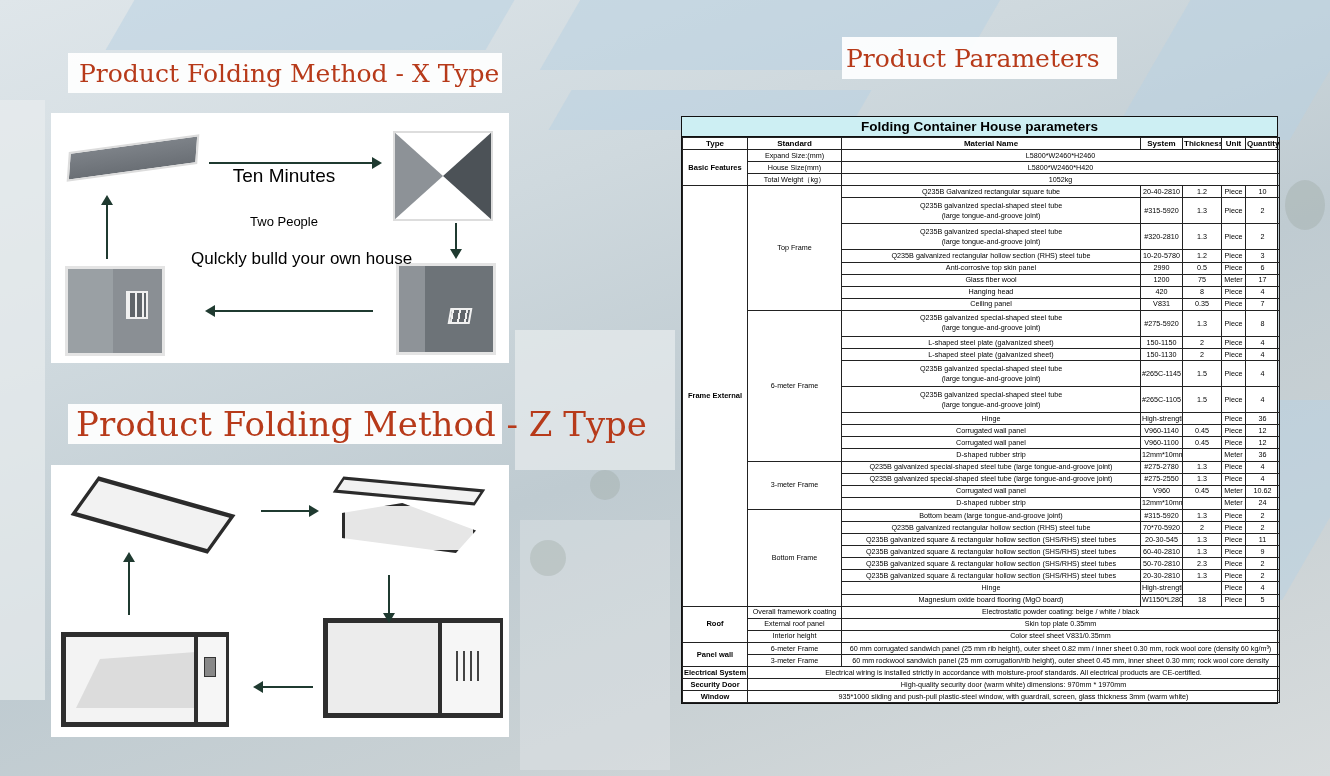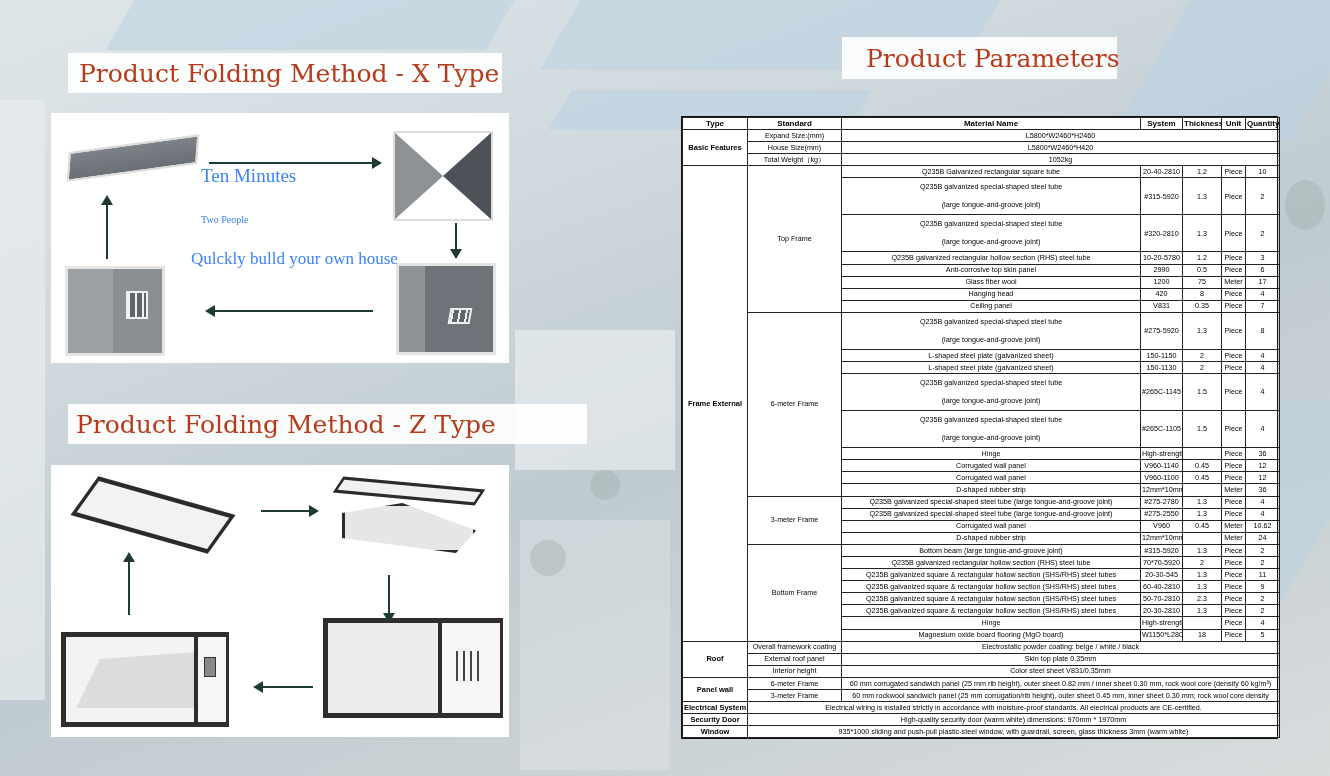--- a/index.html
+++ b/index.html
@@ -13,57 +13,57 @@
   .bg-roof { position: absolute; background: #b9d2e2; opacity: .55; transform: skewX(-30deg); }
   .bg-block { position: absolute; background: #e8ecee; opacity: .7; }
   .bg-tree { position: absolute; border-radius: 50%; background: #9aa6a0; opacity: .35; }
 
   .title-box {
     position: absolute; background: rgba(255,255,255,0.92);
     font-family: "DejaVu Serif", "Liberation Serif", serif;
     color: #b73a1a; white-space: nowrap; display: flex; align-items: center;
   }
   #title-x { left: 68px; top: 53px; width: 434px; height: 40px; font-size: 25px; padding-left: 11px; }
-  #title-z { left: 68px; top: 404px; width: 519px; height: 40px; font-size: 25px; padding-left: 8px; }
-  #title-params { left: 842px; top: 37px; width: 275px; height: 42px; font-size: 25px; padding-left: 24px; }
+  #title-z { left: 68px; top: 404px; width: 434px; height: 40px; font-size: 34px; padding-left: 8px; }
+  #title-params { left: 842px; top: 37px; width: 275px; height: 42px; font-size: 25px; padding-left: 4px; }
 
   .panel { position: absolute; background: #fff; }
   #panel-x { left: 51px; top: 113px; width: 458px; height: 250px; }
   #panel-z { left: 51px; top: 465px; width: 458px; height: 272px; }
 
   .arrow { position: absolute; background: #1f3a30; }
   .arrow.h { height: 2px; }
   .arrow.v { width: 2px; }
   .arrow .head { position: absolute; width: 0; height: 0; }
   .arrow.right .head { right: -8px; top: -5px; border-left: 10px solid #1f3a30; border-top: 6px solid transparent; border-bottom: 6px solid transparent; }
   .arrow.left .head { left: -8px; top: -5px; border-right: 10px solid #1f3a30; border-top: 6px solid transparent; border-bottom: 6px solid transparent; }
   .arrow.down .head { bottom: -8px; left: -5px; border-top: 10px solid #1f3a30; border-left: 6px solid transparent; border-right: 6px solid transparent; }
   .arrow.up .head { top: -8px; left: -5px; border-bottom: 10px solid #1f3a30; border-left: 6px solid transparent; border-right: 6px solid transparent; }
 
-  .panel-text { position: absolute; font-family: Liberation Serif, serif; color: #3b82f6; white-space: nowrap; }
+  .panel-text { position: absolute; font-family: Liberation Sans, sans-serif; color: #000000; text-align: center; white-space: nowrap; }
 
   
   .box { position: absolute; }
   .flat { background: linear-gradient(#7d8288, #6a6f75); border: 2px solid #dcdcdc; transform: skewX(-12deg) rotate(-8deg); }
   .house { background: #8a8f94; border: 3px solid #e4e4e4; }
   .house .side { position: absolute; background: #777c80; }
   .house .win { position: absolute; border: 2px solid #f0f0f0; background: repeating-linear-gradient(90deg, #f0f0f0 0 2px, #60656a 2px 7px); }
   .zflat { background: #f2f2f2; border: 4px solid #2b2b2b; transform: skewX(-25deg) rotate(14deg); }
   .zhouse { background: #ececec; border: 5px solid #2e2e2e; }
   .zhouse .side { position: absolute; background: #f6f6f6; border-left: 4px solid #2e2e2e; }
   .zhouse .louver { position: absolute; background: repeating-linear-gradient(90deg, #444 0 2px, #f6f6f6 2px 7px); }
 
   
   #param-table-wrap { position: absolute; left: 681px; top: 116px; width: 597px; border: 1px solid #111; background: #fff; }
   .table-caption { background: #cdeff3; text-align: center; font-weight: bold; font-size: 13.5px; height: 20px; line-height: 20px; border-bottom: 1px solid #111; color: #000; }
   table { border-collapse: collapse; width: 100%; table-layout: fixed; font-family: "Liberation Sans", sans-serif; font-size: 7.2px; color: #000; }
   td, th { border: 1px solid #222; text-align: center; vertical-align: middle; padding: 0 1px; line-height: 9.8px; white-space: nowrap; overflow: hidden; }
   th { font-weight: bold; font-size: 8px; height: 12px; }
   td.type { font-weight: bold; font-size: 7.5px; }
-  td.double { line-height: 18px; white-space: normal; }
+  td.double { line-height: 10px; white-space: normal; }
   tr { height: 12.1px; }
   tr.tall { height: 26px; }
 </style>
 </head>
 <body>
 
 <div class="bg-layer">
   <div class="bg-roof" style="left:560px;top:0;width:420px;height:70px;"></div>
   <div class="bg-roof" style="left:560px;top:90px;width:300px;height:40px;"></div>
   <div class="bg-roof" style="left:120px;top:0;width:380px;height:50px;"></div>
@@ -104,21 +104,21 @@
       <span class="head"></span>
     </div>
   <div class="arrow h left" style="left:162px;top:197px;width:160px;">
       <span class="head"></span>
     </div>
   <div class="arrow v up" style="left:55px;top:90px;height:56px;">
       <span class="head"></span>
     </div>
 
   <div class="panel-text" style="left:150px;top:52px;width:166px;font-size:19px;">Ten Minutes</div>
-  <div class="panel-text" style="left:150px;top:101px;width:166px;font-size:10px;">Two People</div>
+  <div class="panel-text" style="left:150px;top:101px;width:166px;font-size:13px;">Two People</div>
   <div class="panel-text" style="left:140px;top:136px;width:186px;font-size:17px;">Qulckly bulld your own house</div>
 </div>
 
 <div class="panel" id="panel-z">
   <div class="box zflat" style="left:22px;top:30px;width:160px;height:40px;"></div>
   <div class="box" style="left:283px;top:12px;width:150px;height:85px;">
     <div style="position:absolute;left:0;top:6px;width:150px;height:16px;background:#f1f1f1;border:3px solid #2b2b2b;transform:skewX(-30deg) rotate(5deg);"></div>
     <div style="position:absolute;left:8px;top:26px;width:134px;height:50px;background:#e6e6e6;border:3px solid #2b2b2b;clip-path:polygon(0 20%,45% 0,100% 55%,85% 100%,0 70%);"></div>
   </div>
   <div class="box zhouse" style="left:272px;top:153px;width:180px;height:100px;">
@@ -139,20 +139,21 @@
     </div>
   <div class="arrow h left" style="left:210px;top:221px;width:52px;">
       <span class="head"></span>
     </div>
   <div class="arrow v up" style="left:77px;top:95px;height:55px;">
       <span class="head"></span>
     </div>
 </div>
 
 <div id="param-table-wrap">
+  <div class="table-caption">Folding Container House parameters</div>
   <table>
     <colgroup>
       <col style="width:65px">
         <col style="width:94px">
         <col style="width:299px">
         <col style="width:42px">
         <col style="width:39px">
         <col style="width:24px">
         <col style="width:34px">
     </colgroup>

